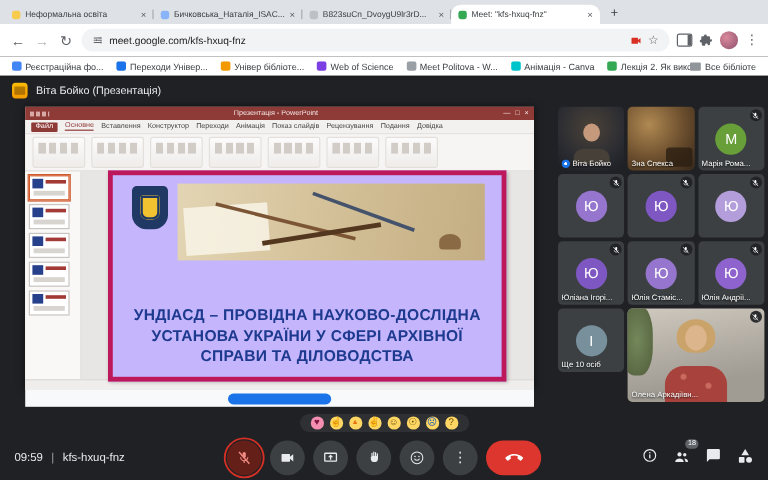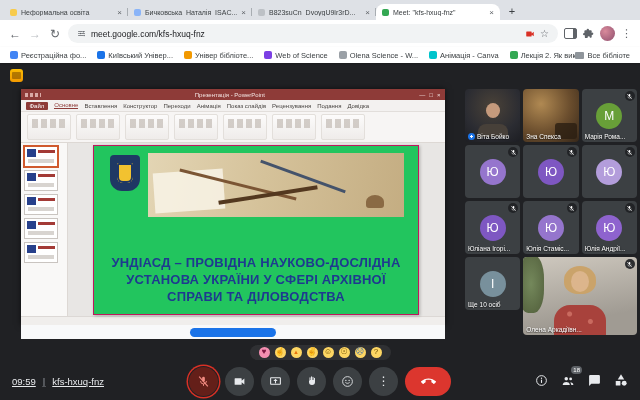--- a/index.html
+++ b/index.html
@@ -74,21 +74,21 @@
   .pbody{flex:1;display:flex;min-height:0;background:#e8e6e4;}
   .pthumbs{width:40px;background:#f9f8f7;border-right:1px solid #ddd8d4;display:flex;
     flex-direction:column;gap:3px;padding:3px;flex:none;overflow:hidden;}
   .thumb{width:32px;height:19px;background:#fff;border:1px solid #c9c4c0;position:relative;flex:none;}
   .thumb.sel{border:1px solid #d05a2e;box-shadow:0 0 0 1px #d05a2e;}
   .thumb i{position:absolute;}
   .thumb .tb1{left:2px;top:2px;width:9px;height:8px;background:#27408b;}
   .thumb .tb2{left:13px;top:3px;right:2px;height:3px;background:#a33a36;}
   .thumb .tb3{left:3px;bottom:3px;right:3px;height:4px;background:#d8d4d0;}
   .pcanvas{flex:1;display:flex;align-items:center;justify-content:center;min-width:0;}
-  .slide{width:324px;height:168px;background:#22c55e;border:1px solid #be185d;position:relative;
+  .slide{width:324px;height:168px;background:#c4b5fd;border:4px solid #be185d;position:relative;
     box-shadow:1px 1px 3px rgba(0,0,0,.25);}
   .logo{position:absolute;left:16px;top:9px;width:30px;height:36px;background:#1f3864;
     border-radius:4px 4px 12px 12px;display:flex;align-items:center;justify-content:center;}
   .logo i{width:16px;height:20px;background:#f2c230;border-radius:2px 2px 6px 6px;display:block;
     box-shadow:inset 0 0 0 2px #1f3864,inset 0 0 0 3px #f2c230;}
   .photo{position:absolute;left:54px;right:14px;top:7px;height:64px;
     background:linear-gradient(100deg,#e3d5b4 0%,#d5c29a 45%,#c4ad82 100%);overflow:hidden;}
   .photo i{position:absolute;display:block;}
   .pn1{width:120px;height:3px;background:#7b5534;left:30px;top:30px;transform:rotate(14deg);}
   .pn2{width:100px;height:4px;background:#53381f;left:70px;top:40px;transform:rotate(-9deg);}
@@ -140,21 +140,21 @@
 
   
   .rxrow{height:20px;display:flex;align-items:center;justify-content:center;flex:none;}
   .rxpill{display:flex;gap:5px;background:#2f3033;border-radius:10px;padding:2px 9px;align-items:center;}
   .remoji{width:11px;height:11px;border-radius:50%;display:flex;align-items:center;
     justify-content:center;font-size:8px;line-height:1;flex:none;}
 
   
   .cbar{height:38px;display:flex;align-items:center;padding:0 12px;position:relative;
     font-size:9.5px;color:#e8eaed;flex:none;}
-  .cinfo{display:flex;gap:7px;align-items:center;text-decoration:underline;}
+  .cinfo{display:flex;gap:7px;align-items:center;}
   .sep{color:#9aa0a6;}
   .cbtns{position:absolute;left:50%;transform:translateX(-50%);display:flex;gap:7px;align-items:center;}
   .cb{width:29px;height:29px;border-radius:50%;background:#3c4043;border:none;display:flex;
     align-items:center;justify-content:center;padding:0;color:#e8eaed;}
   .cb.mic{background:#641f19;box-shadow:0 0 0 1px #202124,0 0 0 2.5px #d93025;}
   .cb.end{width:46px;border-radius:15px;background:#dc362e;}
   .moredots{font-size:12px;color:#e8eaed;}
   .crights{margin-left:auto;display:flex;gap:13px;align-items:center;}
   .ppl{position:relative;display:flex;}
   .badge{position:absolute;top:-8px;right:-7px;background:#5f6368;color:#fff;font-size:6px;
@@ -218,33 +218,33 @@
   </div>
 
   <div class="bmbar">
     <div class="bmlist">
         <span class="bm">
           <span class="bmfav" style="background: rgb(66, 133, 244);"></span>
           <span>Реєстраційна фо...</span>
         </span>
         <span class="bm">
           <span class="bmfav" style="background: rgb(26, 115, 232);"></span>
-          <span>Київський Універ...</span>
+          <span>Переходи Універ...</span>
         </span>
         <span class="bm">
           <span class="bmfav" style="background: rgb(242, 153, 0);"></span>
           <span>Універ бібліоте...</span>
         </span>
         <span class="bm">
           <span class="bmfav" style="background: rgb(123, 63, 228);"></span>
           <span>Web of Science</span>
         </span>
         <span class="bm">
           <span class="bmfav" style="background: rgb(154, 160, 166);"></span>
-          <span>Olena Science - W...</span>
+          <span>Meet Politova - W...</span>
         </span>
         <span class="bm">
           <span class="bmfav" style="background: rgb(0, 196, 204);"></span>
           <span>Анімація - Canva</span>
         </span>
         <span class="bm">
           <span class="bmfav" style="background: rgb(52, 168, 83);"></span>
           <span>Лекція 2. Як викон...</span>
         </span>
       </div>
@@ -252,20 +252,21 @@
     <span class="allbm">
       <span class="fold"></span>
       <span>Все бібліоте</span>
     </span>
   </div>
 
   <div class="meet">
 
     <div class="pbar">
       <span class="picon"></span>
+      <span class="plabel">Віта Бойко (Презентація)</span>
     </div>
 
     <div class="mmain">
 
       <div class="stage">
         <div class="ppt">
           <div class="ptitle">
             <span class="qat"></span>
             <span class="ptext">Презентація - PowerPoint</span>
             <span class="wbtns">

